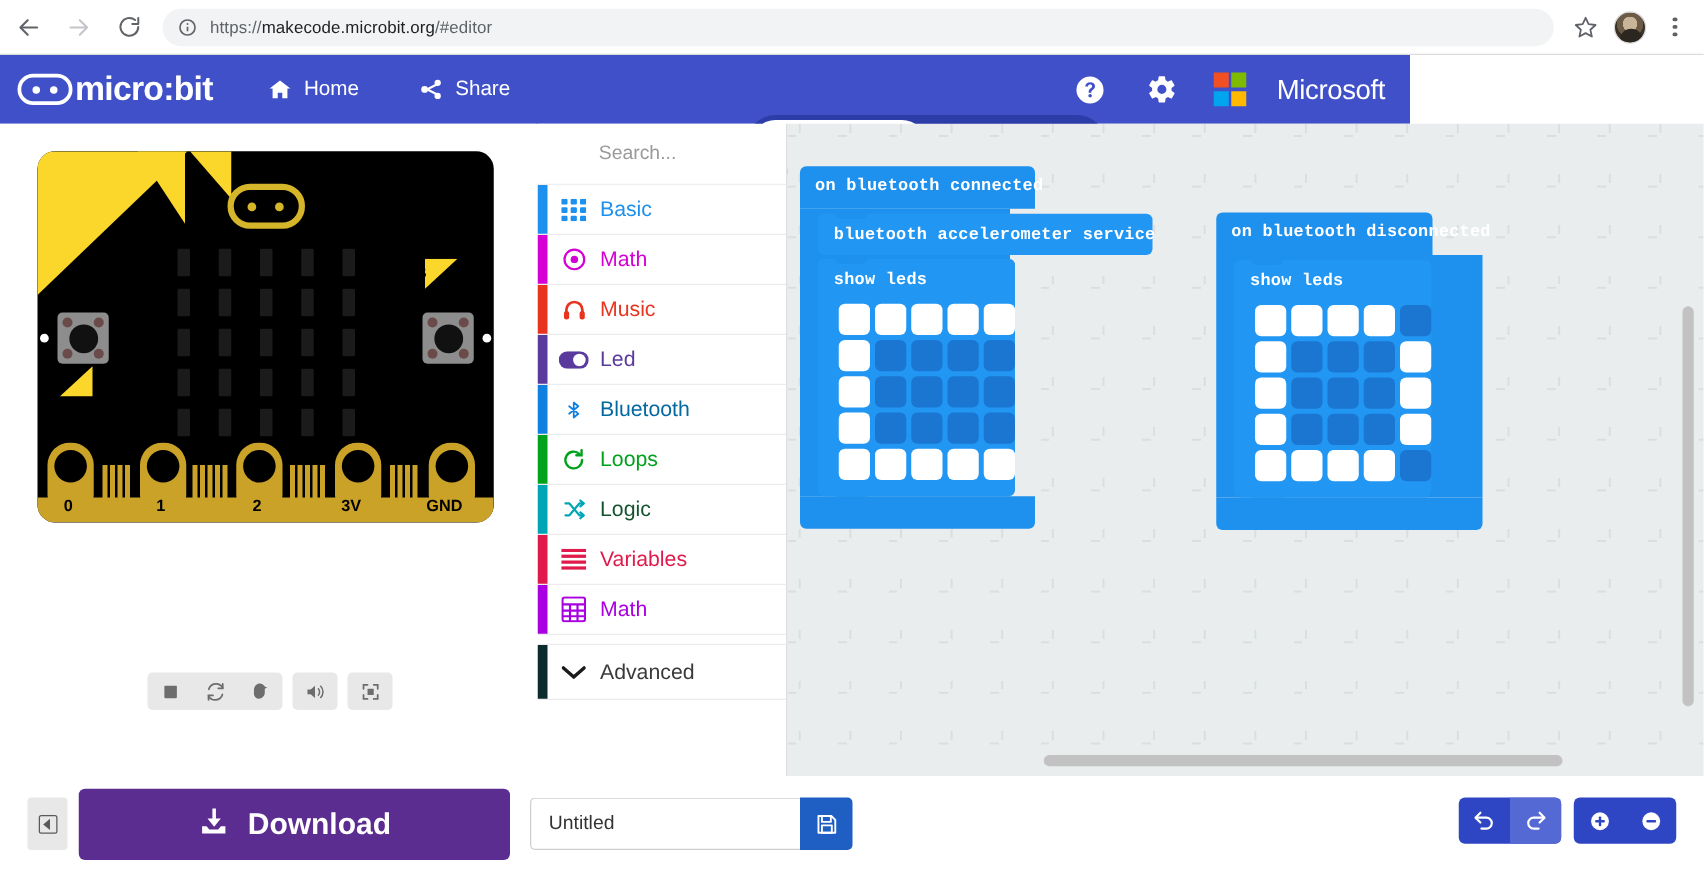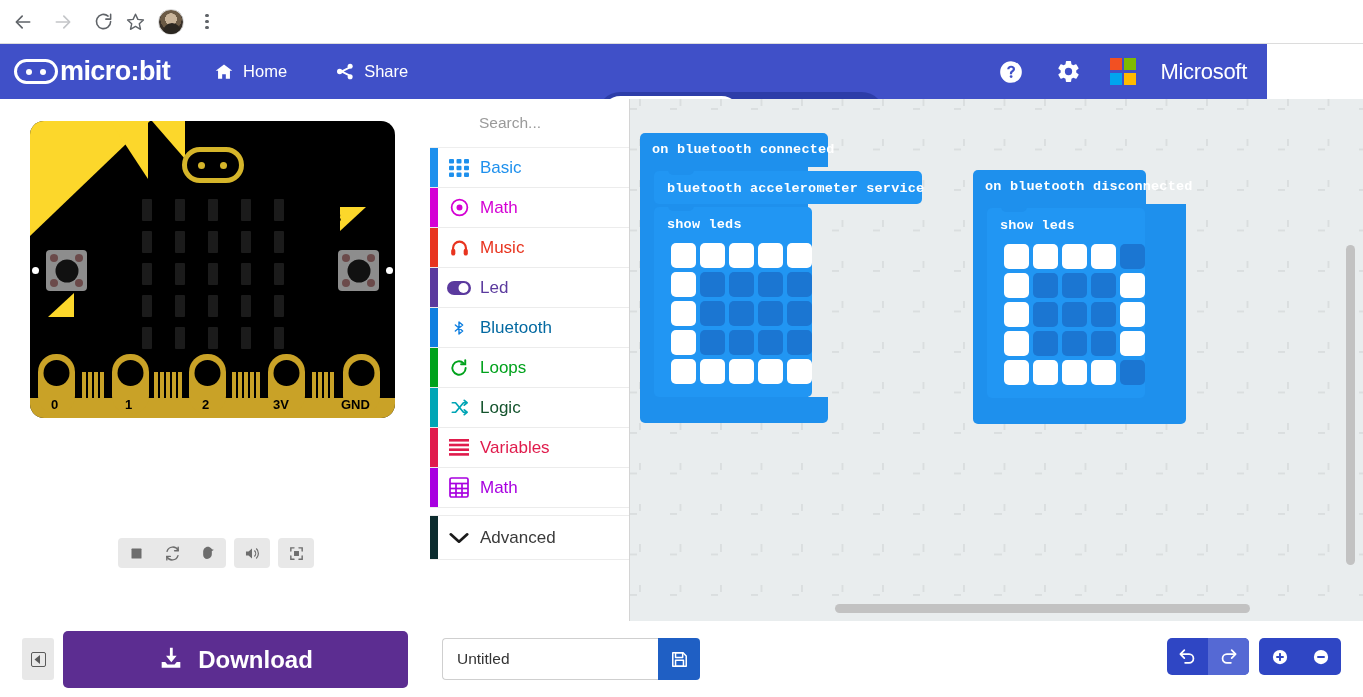--- a/index.html
+++ b/index.html
@@ -39,21 +39,21 @@
     border: 1px solid #d8d8d8; flex: 0 0 auto; overflow: hidden; position: relative;
   }
   .avatar::after{ content:""; position:absolute; left:4px; top:13px; width:18px; height:14px;
     background:#2b2620; border-radius:9px 9px 0 0; }
   .kebab { width: 30px; height: 30px; margin-right: 8px; display: flex; flex-direction: column;
     align-items: center; justify-content: center; gap: 3px; }
   .kebab i { width: 3.2px; height: 3.2px; border-radius: 50%; background: #5f6368; display: block; }
 
   
   .mb-header {
-    position: absolute; left: 0; top: 44px; width: 1267px; height: 55px;
+    position: absolute; left: 0; top: 44px; width: 1128px; height: 55px;
     background: #4050c8; display: flex; align-items: center;
   }
   .logo-wrap { display: flex; align-items: center; margin-left: 14px; }
   .logo-face {
     width: 44px; height: 25px; border: 3.5px solid #fff; border-radius: 13px;
     display: flex; align-items: center; justify-content: center; gap: 8px; margin-right: 2px;
   }
   .logo-face i { width: 6px; height: 6px; border-radius: 50%; background: #fff; display: block; }
   .logo-text { color: #fff; font-size: 27px; font-weight: 600; letter-spacing: -0.6px; }
   .hdr-link {
@@ -216,21 +216,21 @@
     background: #e8e8e8; border-radius: 3px; display: flex; align-items: center; justify-content: center;
   }
   .collapse-box { width: 15px; height: 15px; border: 1.6px solid #5a5a5a; border-radius: 2px;
     display: flex; align-items: center; justify-content: center; }
   .download-btn {
     position: absolute; left: 63px; top: 631px; width: 345px; height: 57px;
     background: #5c2d91; border-radius: 5px; display: flex; align-items: center;
     justify-content: center; gap: 14px; color: #fff;
   }
   .download-label { font-size: 24px; font-weight: bold; }
-  .proj-wrap { position: absolute; left: 442px; top: 638px; display: flex; height: 42px; }
+  .proj-wrap { position: absolute; left: 424px; top: 638px; display: flex; height: 42px; }
   .proj-input {
     width: 216px; height: 42px; border: 1px solid #cfcfcf; border-right: none;
     border-radius: 4px 0 0 4px; padding: 0 14px; font-size: 15.5px; color: #333;
     outline: none; font-family: "Liberation Sans", sans-serif;
   }
   .proj-save {
     width: 42px; height: 42px; background: #1f5fc4; border-radius: 0 4px 4px 0;
     display: flex; align-items: center; justify-content: center; color: #fff;
   }
   .edit-tools { position: absolute; right: 22px; top: 638px; display: flex; gap: 10px; }
@@ -257,20 +257,30 @@
       <svg width="20" height="20" viewBox="0 0 24 24" fill="none" stroke="currentColor" stroke-width="2" stroke-linecap="round" stroke-linejoin="round">
           <line x1="4" y1="12" x2="19" y2="12"></line>
           <polyline points="13,5 20,12 13,19"></polyline>
         </svg>
     </div>
     <div class="nav-btn">
       <svg width="19" height="19" viewBox="0 0 24 24" fill="none" stroke="currentColor" stroke-width="2" stroke-linecap="round" stroke-linejoin="round">
           <path d="M21 12a9 9 0 1 1-3.2-6.9"></path>
           <polyline points="21,3 21,9 15,9"></polyline>
         </svg>
+    </div>
+    <div class="omnibox">
+      <span class="info-icon">
+        <svg width="16" height="16" viewBox="0 0 24 24" fill="none" stroke="currentColor" stroke-width="2">
+            <circle cx="12" cy="12" r="9"></circle>
+            <line x1="12" y1="11" x2="12" y2="16.5"></line>
+            <circle cx="12" cy="7.8" r="1.1" fill="currentColor" stroke="none"></circle>
+          </svg>
+      </span>
+      <span class="url-text"><span class="dim">https://</span><span>makecode.microbit.org</span><span class="dim">/#editor</span></span>
     </div>
     <div class="star-btn">
       <svg width="19" height="19" viewBox="0 0 24 24" fill="none" stroke="currentColor" stroke-width="1.8" stroke-linejoin="round">
           <polygon points="12,2.8 15,9.3 22,10.1 16.8,14.9 18.3,21.8 12,18.3 5.7,21.8 7.2,14.9 2,10.1 9,9.3"></polygon>
         </svg>
     </div>
     <div class="avatar"></div>
     <div class="kebab">
         <i></i>
         <i></i>

